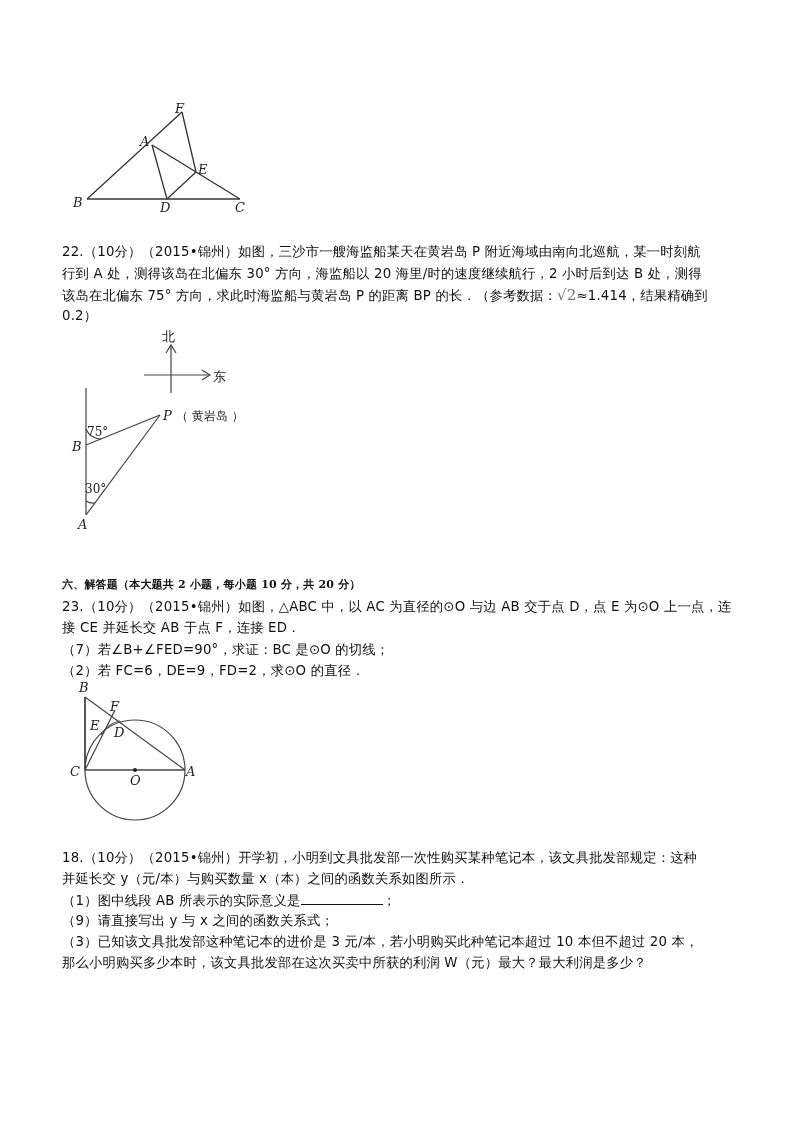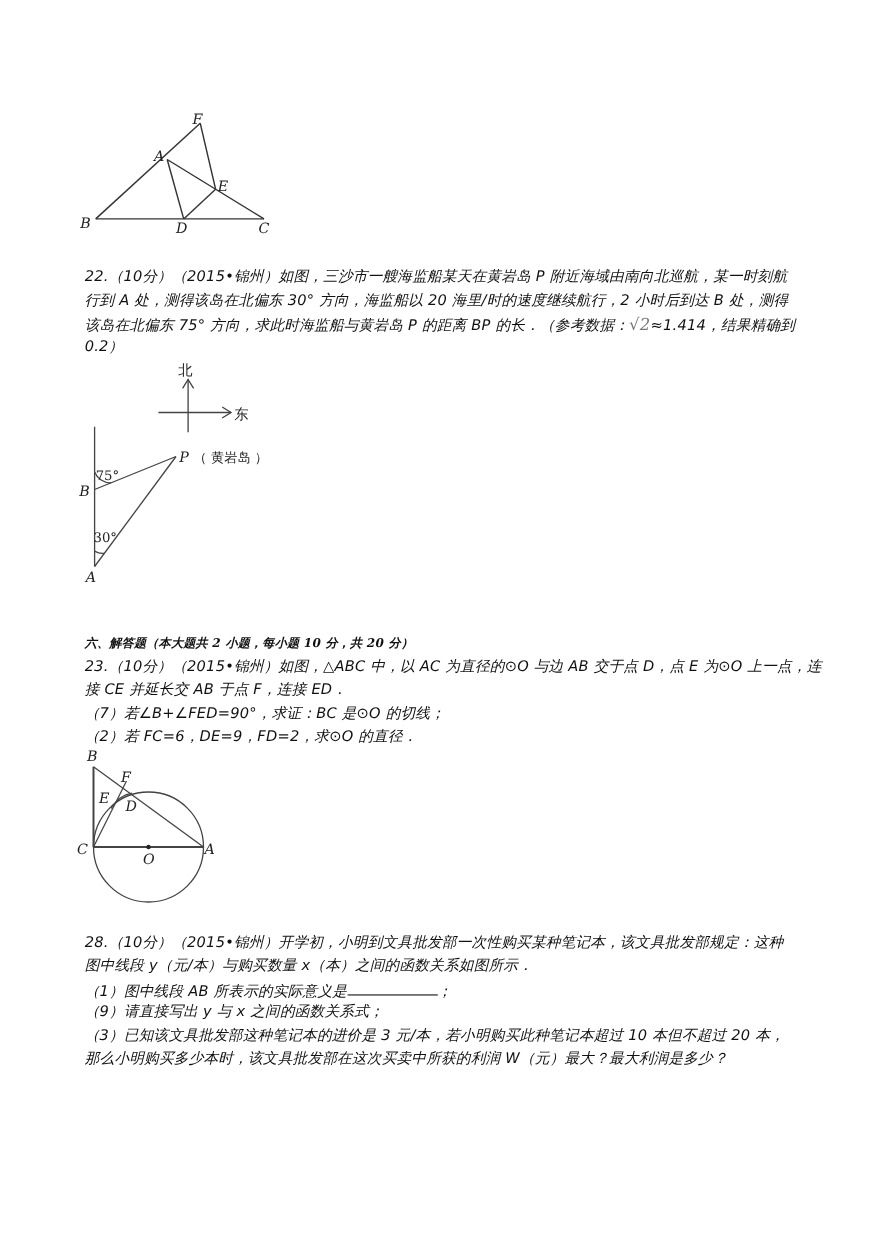--- a/index.html
+++ b/index.html
@@ -1,19 +1,19 @@
 <!DOCTYPE html>
 <html><head>
 <meta charset="utf-8">
 <style>
   html, body { margin: 0; padding: 0; background: #ffffff; }
   body { width: 794px; height: 1123px; position: relative; overflow: hidden;
          font-family: "DejaVu Sans", "Liberation Sans", sans-serif; color: #111; }
   .abs { position: absolute; }
-  .line { position: absolute; left: 77px; font-size: 13.3px; line-height: 20px; white-space: nowrap; letter-spacing: 0.2px; font-style: italic; }
+  .line { position: absolute; left: 62px; font-size: 13.3px; line-height: 20px; white-space: nowrap; letter-spacing: 0.2px; }
   .bold { font-weight: bold; font-family: "DejaVu Serif", "Liberation Serif", serif; font-size: 11px; }
   .blank { display: inline-block; width: 82px; border-bottom: 1px solid #111; height: 14px; vertical-align: baseline; }
   .sqrt { color: #777; font-family: "DejaVu Serif", serif; font-size: 15px; }
   svg text { font-family: "DejaVu Serif", "Liberation Serif", serif; font-style: italic; fill: #222; }
   svg .cn { font-family: "DejaVu Sans", sans-serif; font-style: normal; }
   svg .up { font-style: normal; }
 </style>
 </head>
 <body>
 
@@ -86,20 +86,20 @@
   <circle cx="65" cy="95" r="2" fill="#222"></circle>
   <text x="9" y="17" font-size="13">B</text>
   <text x="40" y="36" font-size="13">F</text>
   <text x="20" y="55" font-size="13">E</text>
   <text x="44" y="62" font-size="13">D</text>
   <text x="0" y="101" font-size="13">C</text>
   <text x="60" y="110" font-size="13">O</text>
   <text x="116" y="101" font-size="13">A</text>
 </svg>
 
-<div class="line" style="top:848px">28.（10分）（2015•锦州）开学初，小明到文具批发部一次性购买某种笔记本，该文具批发部规定：这种</div>
-<div class="line" style="top:869px">图中线段 y（元/本）与购买数量 x（本）之间的函数关系如图所示．</div>
+<div class="line" style="top:848px">18.（10分）（2015•锦州）开学初，小明到文具批发部一次性购买某种笔记本，该文具批发部规定：这种</div>
+<div class="line" style="top:869px">并延长交 y（元/本）与购买数量 x（本）之间的函数关系如图所示．</div>
 <div class="line" style="top:890px">
   <span>（1）图中线段 AB 所表示的实际意义是</span><span class="blank"></span><span>；</span>
 </div>
 <div class="line" style="top:911px">（9）请直接写出 y 与 x 之间的函数关系式；</div>
 <div class="line" style="top:932px">（3）已知该文具批发部这种笔记本的进价是 3 元/本，若小明购买此种笔记本超过 10 本但不超过 20 本，</div>
 <div class="line" style="top:953px">那么小明购买多少本时，该文具批发部在这次买卖中所获的利润 W（元）最大？最大利润是多少？</div>
 
 </body></html>

